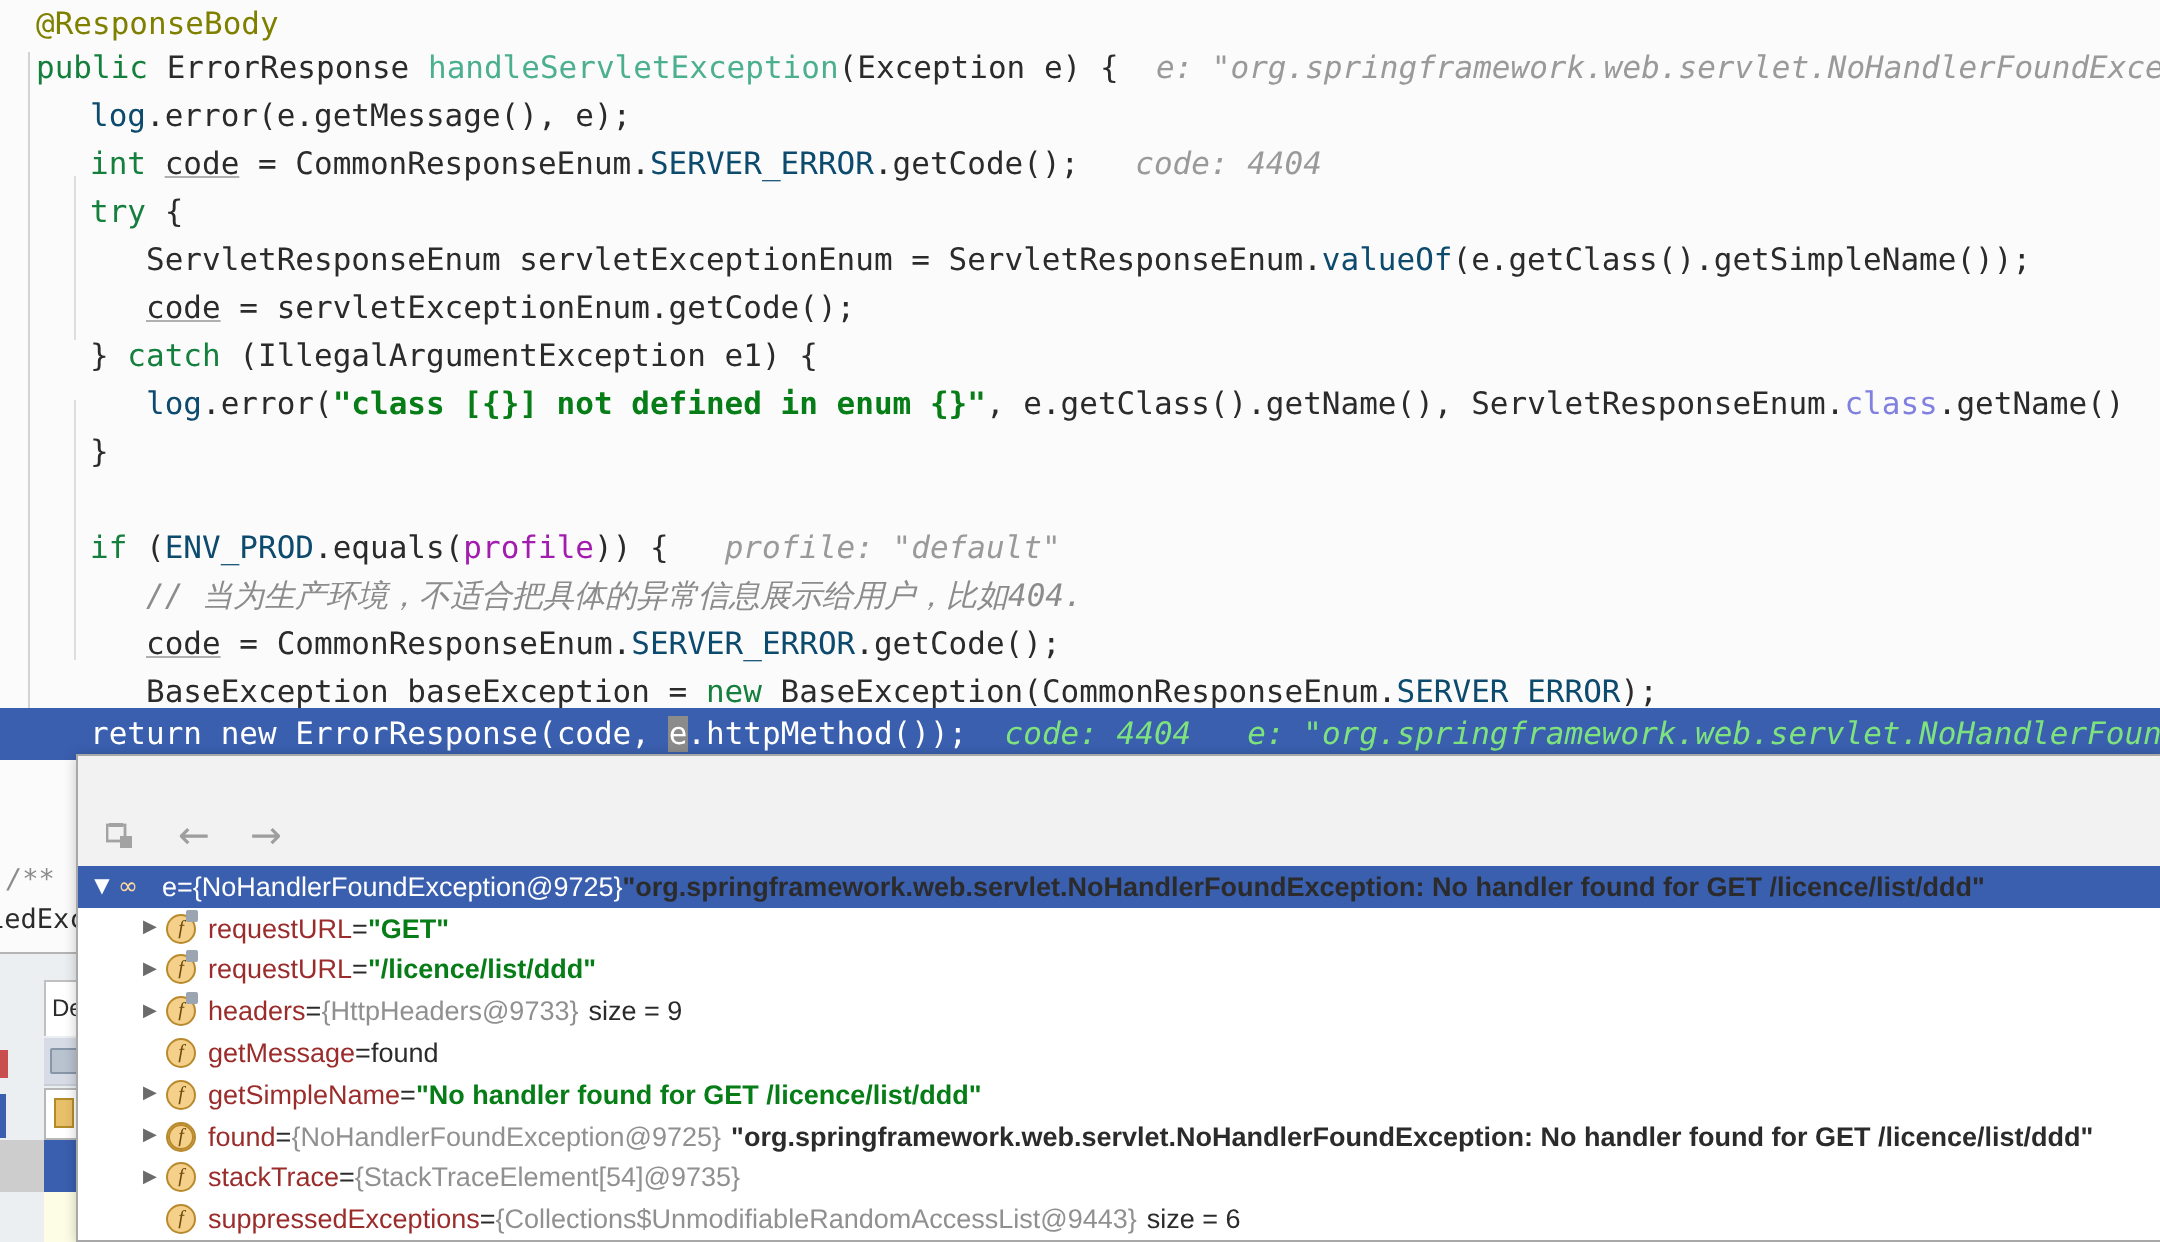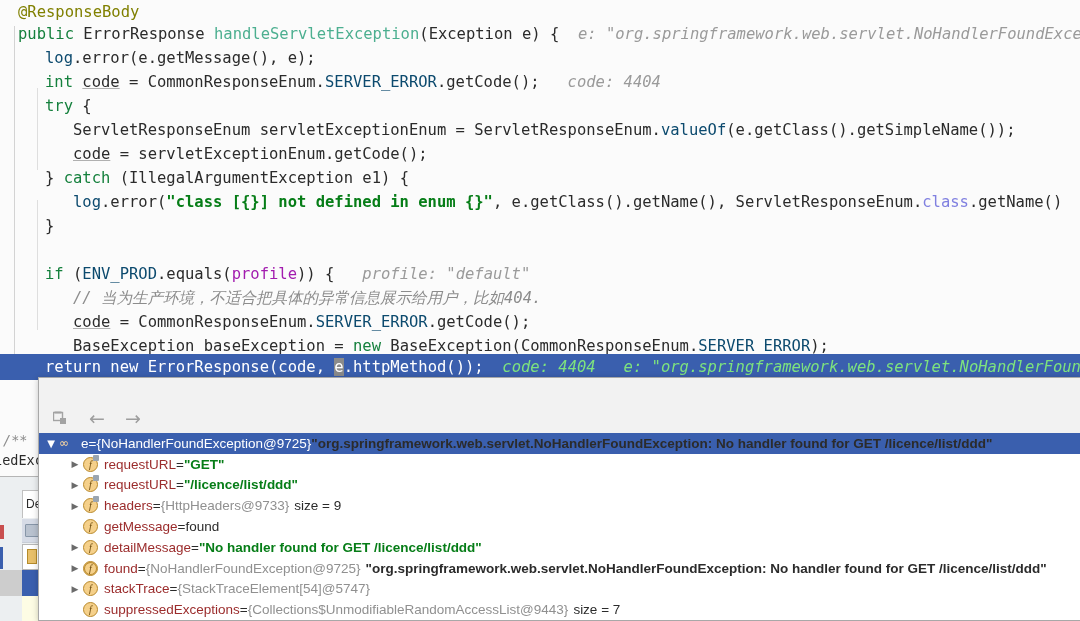--- a/index.html
+++ b/index.html
@@ -357,21 +357,21 @@
           </span>
           <span class="tv-name">getMessage</span>
           <span class="tv-eq"> = </span>
           <span class="tv-null">found</span>
         </div>
         <div class="tree-row ind1">
           <span class="twisty">▶</span>
           <span class="icon-f">
             <span class="circ">f</span>
           </span>
-          <span class="tv-name">detailMessage</span>
+          <span class="tv-name">getSimpleName</span>
           <span class="tv-eq"> = </span>
           <span class="tv-str">"No handler found for GET /licence/list/ddd"</span>
         </div>
         <div class="tree-row ind1">
           <span class="twisty">▶</span>
           <span class="icon-f">
             <span class="circ ring">f</span>
           </span>
           <span class="tv-name">found</span>
           <span class="tv-eq"> = </span>
@@ -379,29 +379,29 @@
           <span class="sp">  </span>
           <span class="tv-objstr">"org.springframework.web.servlet.NoHandlerFoundException: No handler found for GET /licence/list/ddd"</span>
         </div>
         <div class="tree-row ind1">
           <span class="twisty">▶</span>
           <span class="icon-f">
             <span class="circ">f</span>
           </span>
           <span class="tv-name">stackTrace</span>
           <span class="tv-eq"> = </span>
-          <span class="tv-ref">{StackTraceElement[54]@5747}</span>
+          <span class="tv-ref">{StackTraceElement[54]@9735}</span>
         </div>
         <div class="tree-row ind1">
           <span class="twisty empty">·</span>
           <span class="icon-f">
             <span class="circ">f</span>
           </span>
           <span class="tv-name">suppressedExceptions</span>
           <span class="tv-eq"> = </span>
           <span class="tv-ref">{Collections$UnmodifiableRandomAccessList@9443}</span>
           <span class="sp">  </span>
-          <span class="tv-size">size = 7</span>
+          <span class="tv-size">size = 6</span>
         </div>
       </div>
   </div>
 
 </div>
 
 </body></html>

